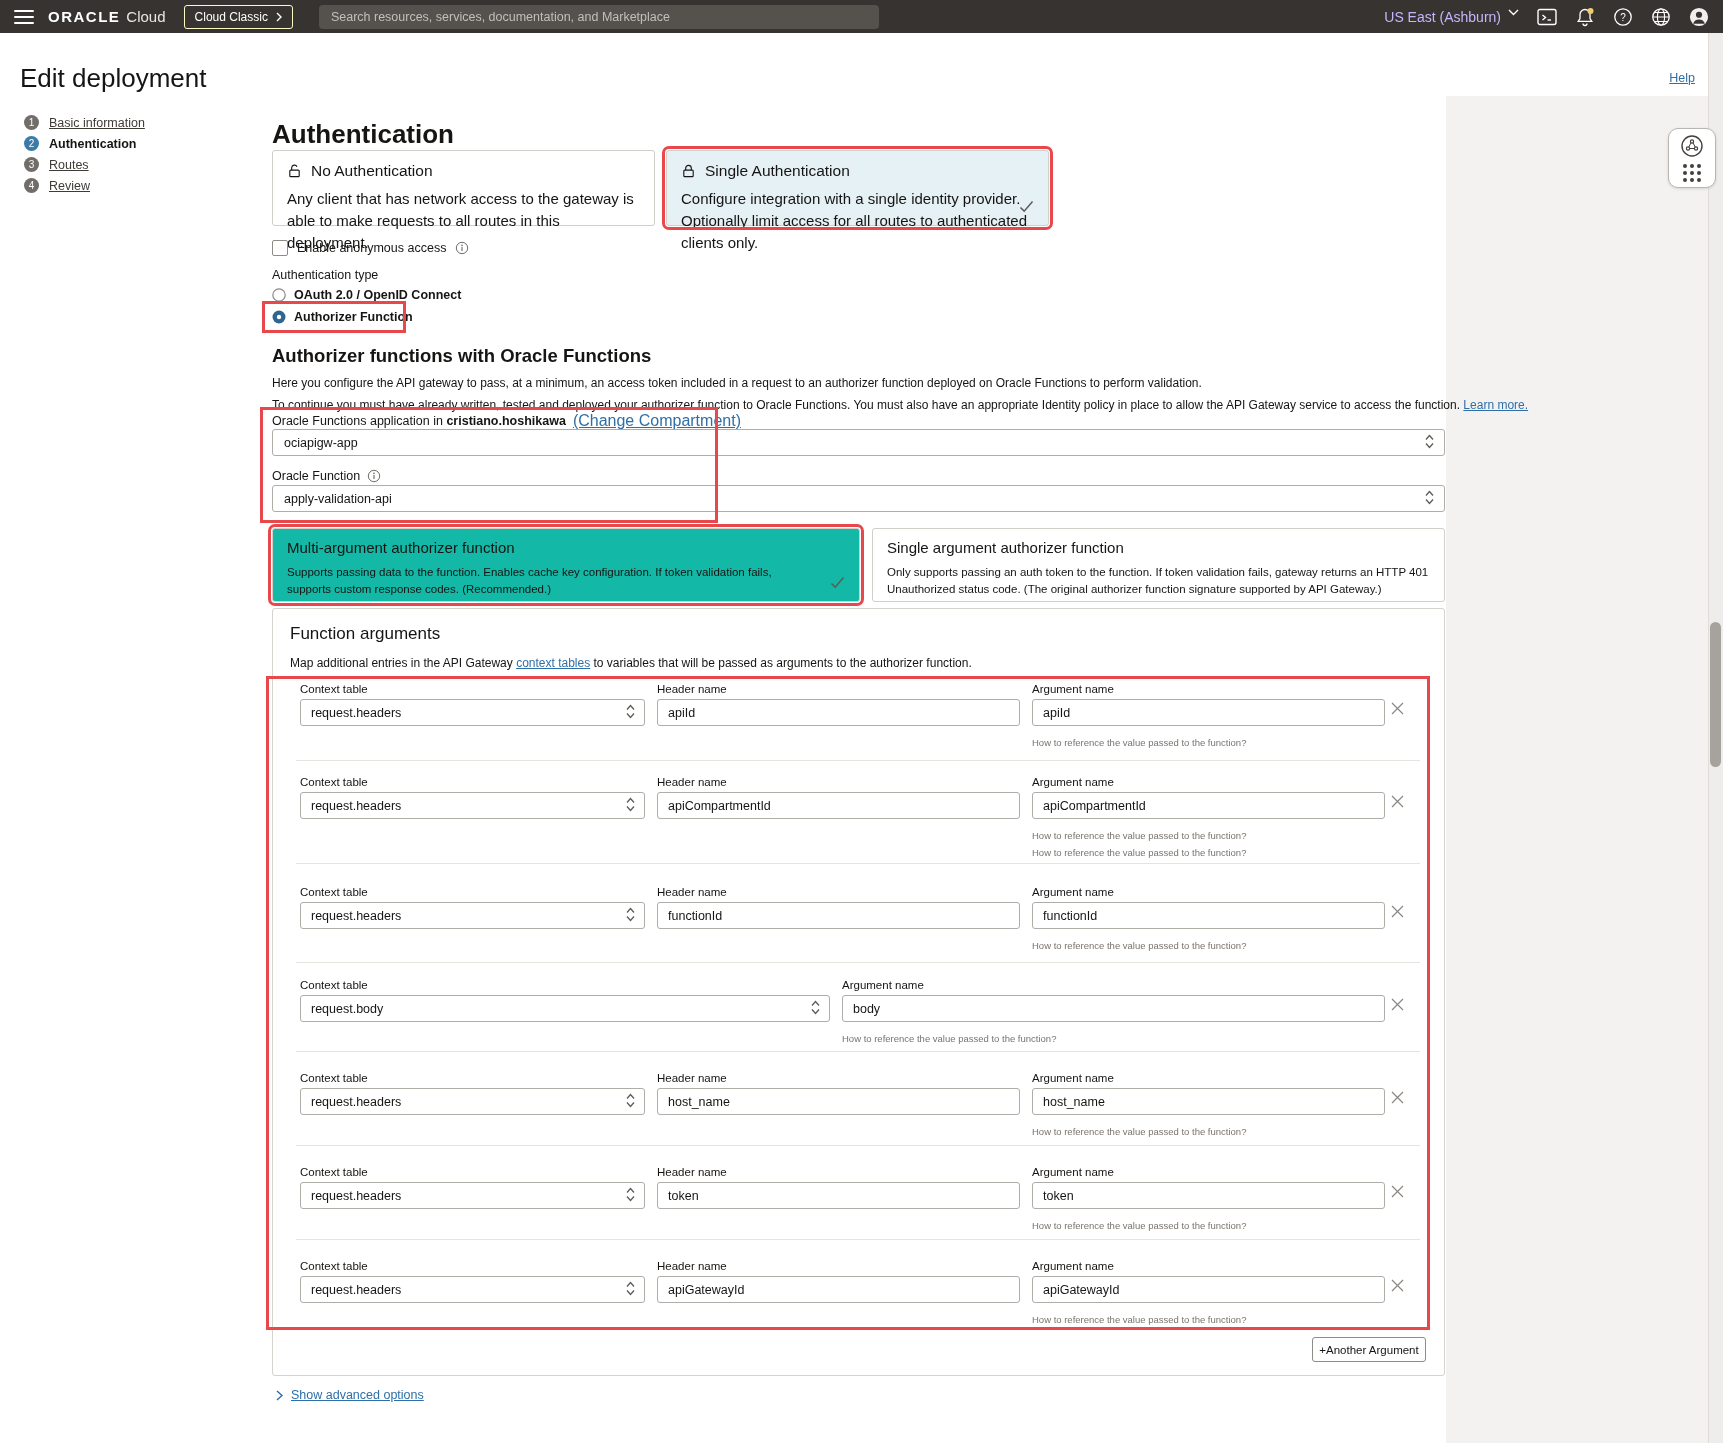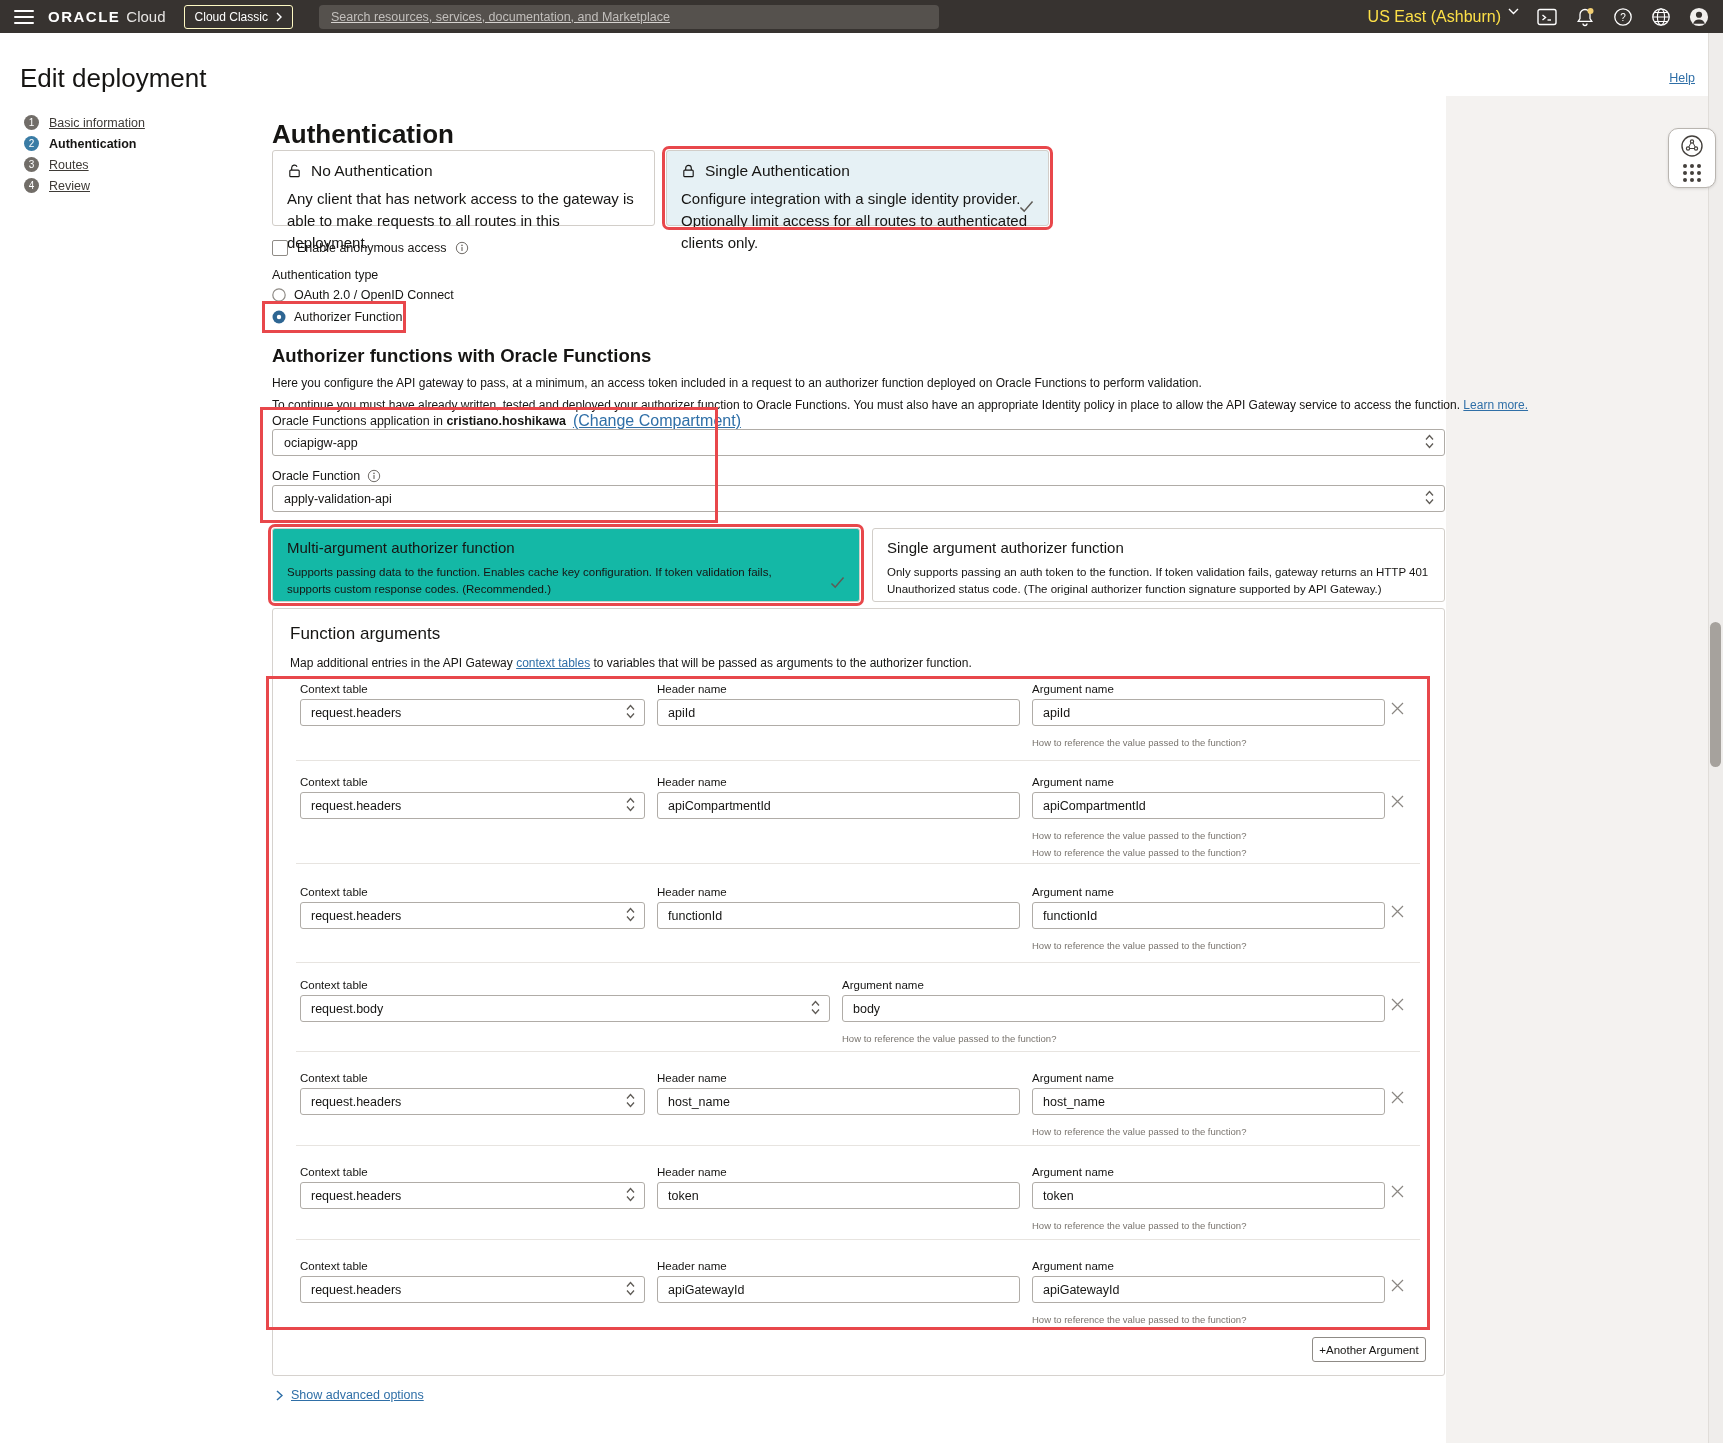--- a/index.html
+++ b/index.html
@@ -9,25 +9,25 @@
   
   .topbar{position:absolute;left:0;top:0;width:100%;height:33px;background:#373330;
           display:flex;align-items:center;box-sizing:border-box;padding:0 14px;}
   .burger{width:20px;height:14px;display:flex;flex-direction:column;justify-content:space-between;cursor:pointer;margin-right:14px;}
   .burger span{display:block;height:2px;background:#fff;border-radius:1px;}
   .brand{display:flex;align-items:flex-end;gap:6px;margin-right:18px;white-space:nowrap;}
   .brand .b1{color:#fff;font-weight:700;font-size:15px;letter-spacing:1.5px;}
   .brand .b2{color:#e8e6e4;font-weight:300;font-size:15px;}
   .cloud-classic{display:flex;align-items:center;gap:8px;border:1px solid #fef9c3;border-radius:3px;
           color:#fff;font-size:12px;padding:4px 10px;background:transparent;cursor:pointer;margin-right:26px;white-space:nowrap;}
-  .search{width:620px;height:24px;background:#55514d;border:none;border-radius:4px;color:#d6d3d0;
-          font-size:12.5px;padding:0 12px;box-sizing:border-box;font-family:inherit;text-decoration:underline;}
+  .search{width:560px;height:24px;background:#55514d;border:none;border-radius:4px;color:#d6d3d0;
+          font-size:12.5px;padding:0 12px;box-sizing:border-box;font-family:inherit;}
   .search::placeholder{color:#c2bfbc;}
   .top-right{margin-left:auto;display:flex;align-items:center;gap:18px;}
-  .region{color:#fde047;font-size:16px;display:flex;align-items:flex-start;gap:7px;cursor:pointer;white-space:nowrap;}
+  .region{color:#c4b5fd;font-size:14px;display:flex;align-items:flex-start;gap:7px;cursor:pointer;white-space:nowrap;}
   .tb-icon{width:20px;height:20px;display:flex;align-items:center;justify-content:center;cursor:pointer;position:relative;}
 
   
   .page-header{position:absolute;left:0;top:47px;width:100%;height:63px;background:#fff;}
   .page-title{position:absolute;left:20px;top:16px;font-size:26px;color:#161513;}
   .help-link{position:absolute;right:28px;top:24px;font-size:12.5px;color:#2f6fa7;text-decoration:underline;cursor:pointer;}
 
   
   .gutter{position:absolute;left:1446px;top:96px;width:277px;height:1347px;background:#f4f2f0;}
   .scrollbar-track{position:absolute;left:1708px;top:33px;width:15px;height:1410px;background:#efedeb;border-left:1px solid #e0ddd9;}
@@ -58,21 +58,21 @@
   .card-title{display:flex;align-items:center;gap:9px;font-size:15.5px;color:#161513;}
   .card-desc{margin-top:8px;font-size:15px;line-height:1.45;color:#161513;}
   .card-check{position:absolute;right:14px;bottom:8px;}
 
   .anon-row{position:absolute;left:272px;top:240px;display:flex;align-items:center;gap:9px;}
   .checkbox{width:14px;height:14px;border:1px solid #8f8b86;border-radius:2px;background:#fff;cursor:pointer;}
   .small-label{font-size:12.5px;color:#161513;}
 
   .authtype-label{position:absolute;left:272px;top:268px;font-size:12.5px;}
   .radio-row{position:absolute;display:flex;align-items:center;gap:8px;cursor:pointer;}
-  .radio-row .rlabel{font-size:12.5px;color:#161513;}
+  .radio-row .rlabel{font-size:12.5px;color:#161513;font-weight:bold;}
 
   .h2{position:absolute;left:272px;top:330px;font-size:18.5px;color:#161513;}
   .para{position:absolute;left:272px;font-size:12px;color:#161513;}
   .blue-link{color:#2f6fa7;text-decoration:underline;cursor:pointer;}
 
   .field-label{position:absolute;left:272px;font-size:12.5px;color:#161513;display:flex;align-items:center;gap:7px;}
   .select{position:absolute;left:272px;width:1173px;height:27px;box-sizing:border-box;border:1px solid #b0aca7;
           border-radius:3px;background:#fff;display:flex;align-items:center;padding:0 28px 0 11px;
           font-size:12.5px;color:#161513;cursor:pointer;}
   .select .spin{position:absolute;right:10px;top:50%;transform:translateY(-50%);}

